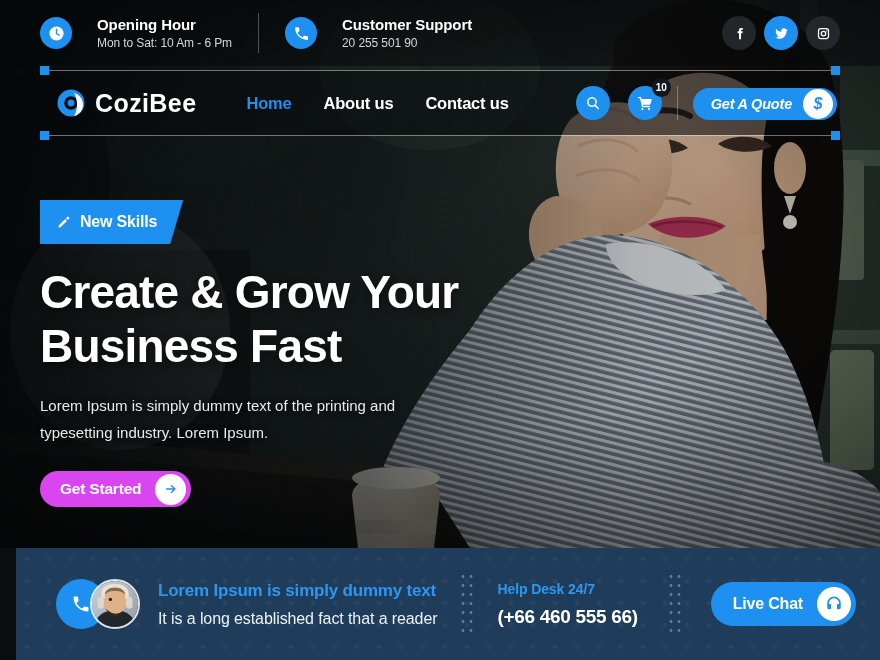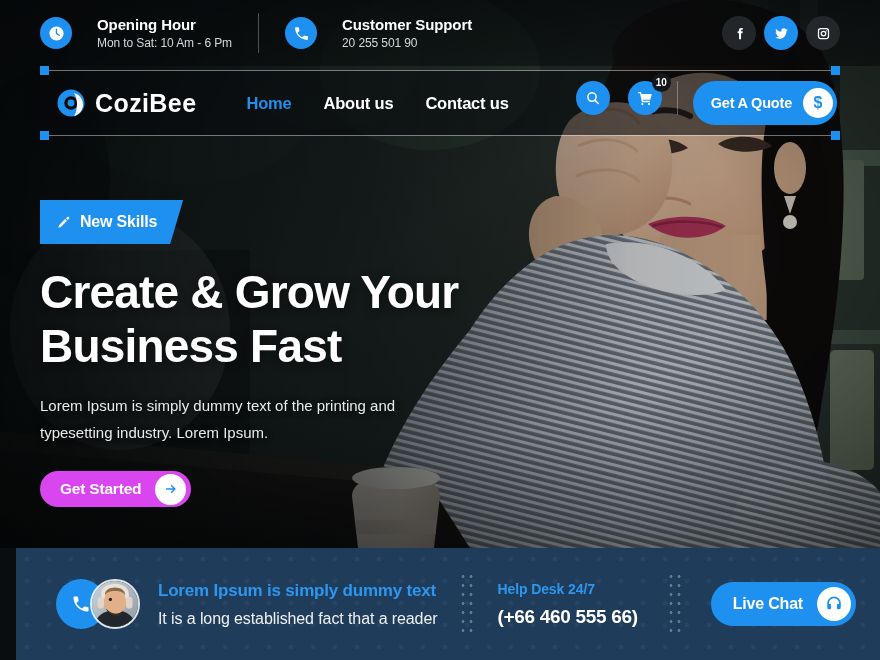--- a/index.html
+++ b/index.html
@@ -139,21 +139,21 @@
     font-size: 16.5px;
     font-weight: bold;
     letter-spacing: -0.2px;
     cursor: pointer;
     white-space: nowrap;
   }
   .menu-item.active { color: #1e90f0; }
 
   .nav-spacer { flex: 1; }
 
-  .nav-actions { display: flex; align-items: flex-start; }
+  .nav-actions { display: flex; align-items: flex-end; }
   .icon-btn {
     width: 34px; height: 34px;
     border-radius: 50%;
     background: #1e90f0;
     display: flex; align-items: center; justify-content: center;
     position: relative;
     cursor: pointer;
     flex: 0 0 34px;
   }
   .icon-btn svg { width: 16px; height: 16px; fill: #fff; }
@@ -173,23 +173,24 @@
   .nav-sep {
     width: 1px; height: 34px;
     background: rgba(255,255,255,.3);
     margin: 0 15px;
     flex: 0 0 1px;
   }
   .quote-btn {
     display: flex; align-items: center;
     background: #1e90f0;
     border-radius: 22px;
-    height: 44px;
+    height: 32px;
     padding: 0 4px 0 18px;
     cursor: pointer;
+    font-style: italic;
   }
   .quote-label {
     color: #fff;
     font-size: 14.5px;
     font-weight: bold;
     letter-spacing: -0.2px;
     white-space: nowrap;
   }
   .quote-circle {
     width: 30px; height: 30px;

